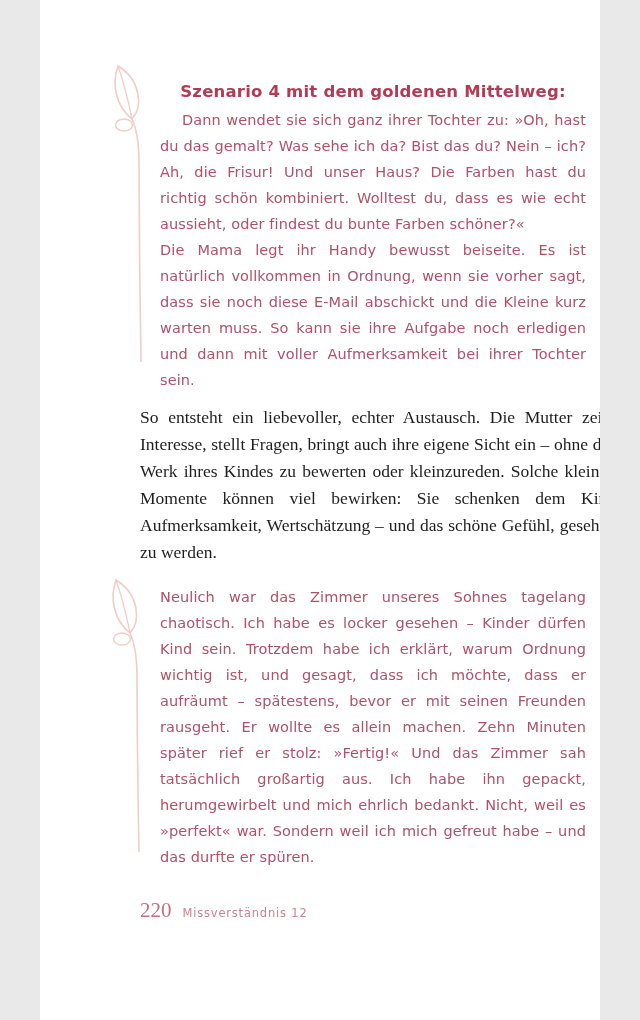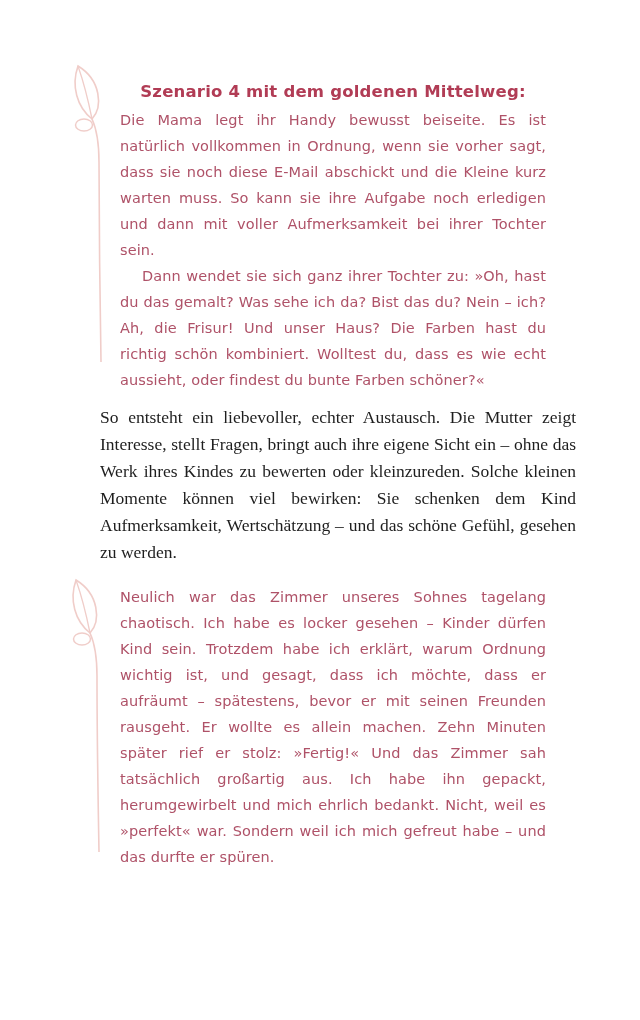--- a/index.html
+++ b/index.html
@@ -8,21 +8,21 @@
     --leaf:#f0cdc9;
     --body-text:#1e1e1e;
     --footer-number:#c4717f;
     --footer-label:#c9848f;
     --page-bg:#ffffff;
   }
   html,body{margin:0;padding:0;}
   body{background:#e9e9e9;}
   .page{
     position:relative;
-    width:640px;height:1020px;
+    width:560px;height:1020px;
     background:var(--page-bg);
     margin:0 auto;
     overflow:hidden;
     font-family:"DejaVu Sans", sans-serif;
   }
   
   .leaf-deco{position:absolute;pointer-events:none;}
   .leaf-deco svg{display:block;}
 
   
@@ -92,35 +92,39 @@
     <svg width="40" height="302" viewBox="0 0 40 302" fill="none" xmlns="http://www.w3.org/2000/svg">
       <path d="M8,4 C1,24 7,45 22,57 C33,45 31,18 8,4 Z" stroke="var(--leaf)" stroke-width="1.6"></path>
       <path d="M8,4 C15,24 19,42 22,57" stroke="var(--leaf)" stroke-width="1.3"></path>
       <ellipse cx="14" cy="63" rx="8.5" ry="6" stroke="var(--leaf)" stroke-width="1.5"></ellipse>
       <path d="M22,57 C27,68 29,82 29,100 C29,160 30,240 31,300" stroke="var(--leaf)" stroke-width="1.6"></path>
     </svg>
   </div>
 
   <section class="quote-block" style="top:80px;">
     <h2 class="quote-title">Szenario 4 mit dem goldenen Mittelweg:</h2>
+    <p class="quote-para indent">Dann wendet sie sich ganz ihrer Tochter zu: »Oh, hast du das gemalt? Was sehe ich da? Bist das du? Nein – ich? Ah, die Frisur! Und unser Haus? Die Farben hast du richtig schön kombiniert. Wolltest du, dass es wie echt aussieht, oder findest du bunte Farben schöner?«</p>
     <p class="quote-para">Die Mama legt ihr Handy bewusst beiseite. Es ist natürlich vollkommen in Ordnung, wenn sie vorher sagt, dass sie noch diese E-Mail abschickt und die Kleine kurz warten muss. So kann sie ihre Aufgabe noch erledigen und dann mit voller Aufmerksamkeit bei ihrer Tochter sein.</p>
-    <p class="quote-para indent">Dann wendet sie sich ganz ihrer Tochter zu: »Oh, hast du das gemalt? Was sehe ich da? Bist das du? Nein – ich? Ah, die Frisur! Und unser Haus? Die Farben hast du richtig schön kombiniert. Wolltest du, dass es wie echt aussieht, oder findest du bunte Farben schöner?«</p>
   </section>
 
   <section class="body-block">
     <p class="body-para">So entsteht ein liebevoller, echter Austausch. Die Mutter zeigt Interesse, stellt Fragen, bringt auch ihre eigene Sicht ein – ohne das Werk ihres Kindes zu bewerten oder kleinzureden. Solche kleinen Momente können viel bewirken: Sie schenken dem Kind Aufmerksamkeit, Wertschätzung – und das schöne Gefühl, gesehen zu werden.</p>
   </section>
 
   <div class="leaf-deco" style="left:68px;top:576px;">
     <svg width="40" height="278" viewBox="0 0 40 278" fill="none" xmlns="http://www.w3.org/2000/svg">
       <path d="M8,4 C1,24 7,45 22,57 C33,45 31,18 8,4 Z" stroke="var(--leaf)" stroke-width="1.6"></path>
       <path d="M8,4 C15,24 19,42 22,57" stroke="var(--leaf)" stroke-width="1.3"></path>
       <ellipse cx="14" cy="63" rx="8.5" ry="6" stroke="var(--leaf)" stroke-width="1.5"></ellipse>
       <path d="M22,57 C27,68 29,82 29,100 C29,155 30,220 31,276" stroke="var(--leaf)" stroke-width="1.6"></path>
     </svg>
   </div>
 
   <section class="quote-block" style="top:584px;">
     <p class="quote-para">Neulich war das Zimmer unseres Sohnes tagelang chaotisch. Ich habe es locker gesehen – Kinder dürfen Kind sein. Trotzdem habe ich erklärt, warum Ordnung wichtig ist, und gesagt, dass ich möchte, dass er aufräumt – spätestens, bevor er mit seinen Freunden rausgeht. Er wollte es allein machen. Zehn Minuten später rief er stolz: »Fertig!« Und das Zimmer sah tatsächlich großartig aus. Ich habe ihn gepackt, herumgewirbelt und mich ehrlich bedankt. Nicht, weil es »perfekt« war. Sondern weil ich mich gefreut habe – und das durfte er spüren.</p>
   </section>
 
+  <footer class="footer">
+    <span class="page-number">220</span>
+    <span class="running-title">Missverständnis 12</span>
+  </footer>
 
 </div>
 
 </body></html>

